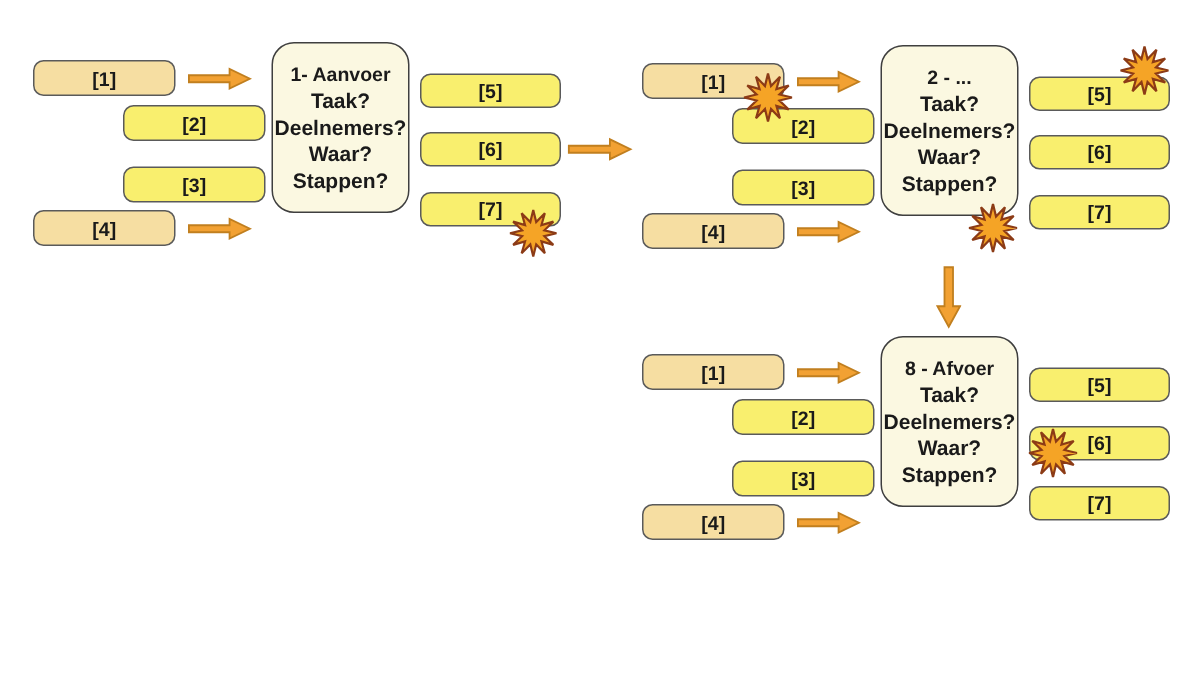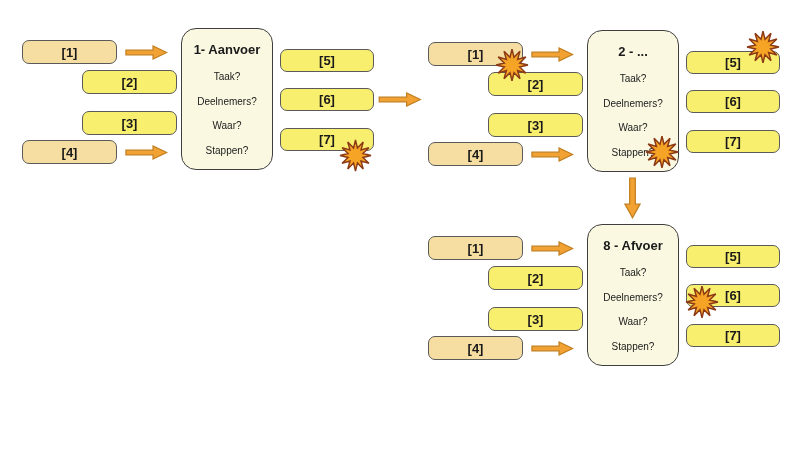--- a/index.html
+++ b/index.html
@@ -18,31 +18,31 @@
     border-radius:7px;
     display:flex;align-items:center;justify-content:center;
     font-weight:bold;font-size:13px;
     box-sizing:border-box;
     z-index:2;
   }
   .rbox{width:94px;height:23px;}
   .tan{background:var(--box-tan,#F6DEA2);}
   .yel{background:var(--box-yellow,#F9EF6E);}
   .panel{
-    position:absolute;left:181px;top:28px;width:92px;height:142px;
+    position:absolute;left:181px;top:28px;width:92px;height:114px;
     background:var(--panel-cream,#FBF8E1);
     border:1.6px solid var(--panel-border,#3F3F3F);
     border-radius:15px;
     box-sizing:border-box;
     display:flex;flex-direction:column;align-items:center;justify-content:space-between;
     padding:13px 3px 13px;
     z-index:2;
   }
   .panel-title{font-weight:bold;font-size:13px;white-space:nowrap;}
-  .q{font-weight:normal;font-size:10px;white-space:nowrap;}
+  .q{font-weight:bold;font-size:14px;white-space:nowrap;}
   .arrow{position:absolute;z-index:1;}
   .burst{position:absolute;z-index:5;}
   
   .lb1{left:22px;top:40px;}
   .lb2{left:82px;top:70px;}
   .lb3{left:82px;top:111px;}
   .lb4{left:22px;top:140px;}
   .rb5{left:280px;top:49px;}
   .rb6{left:280px;top:88px;}
   .rb7{left:280px;top:128px;}

